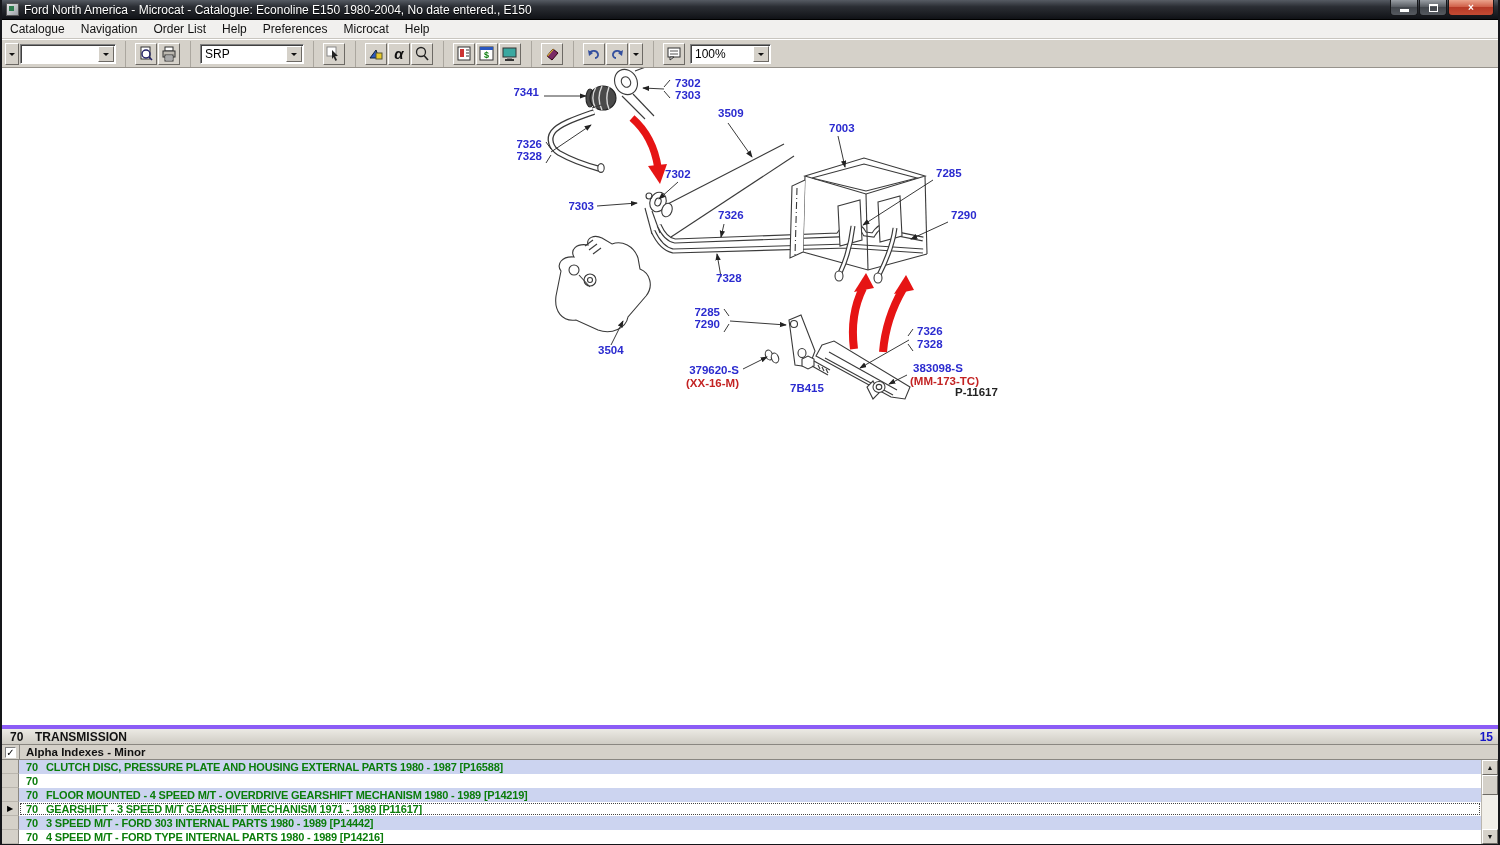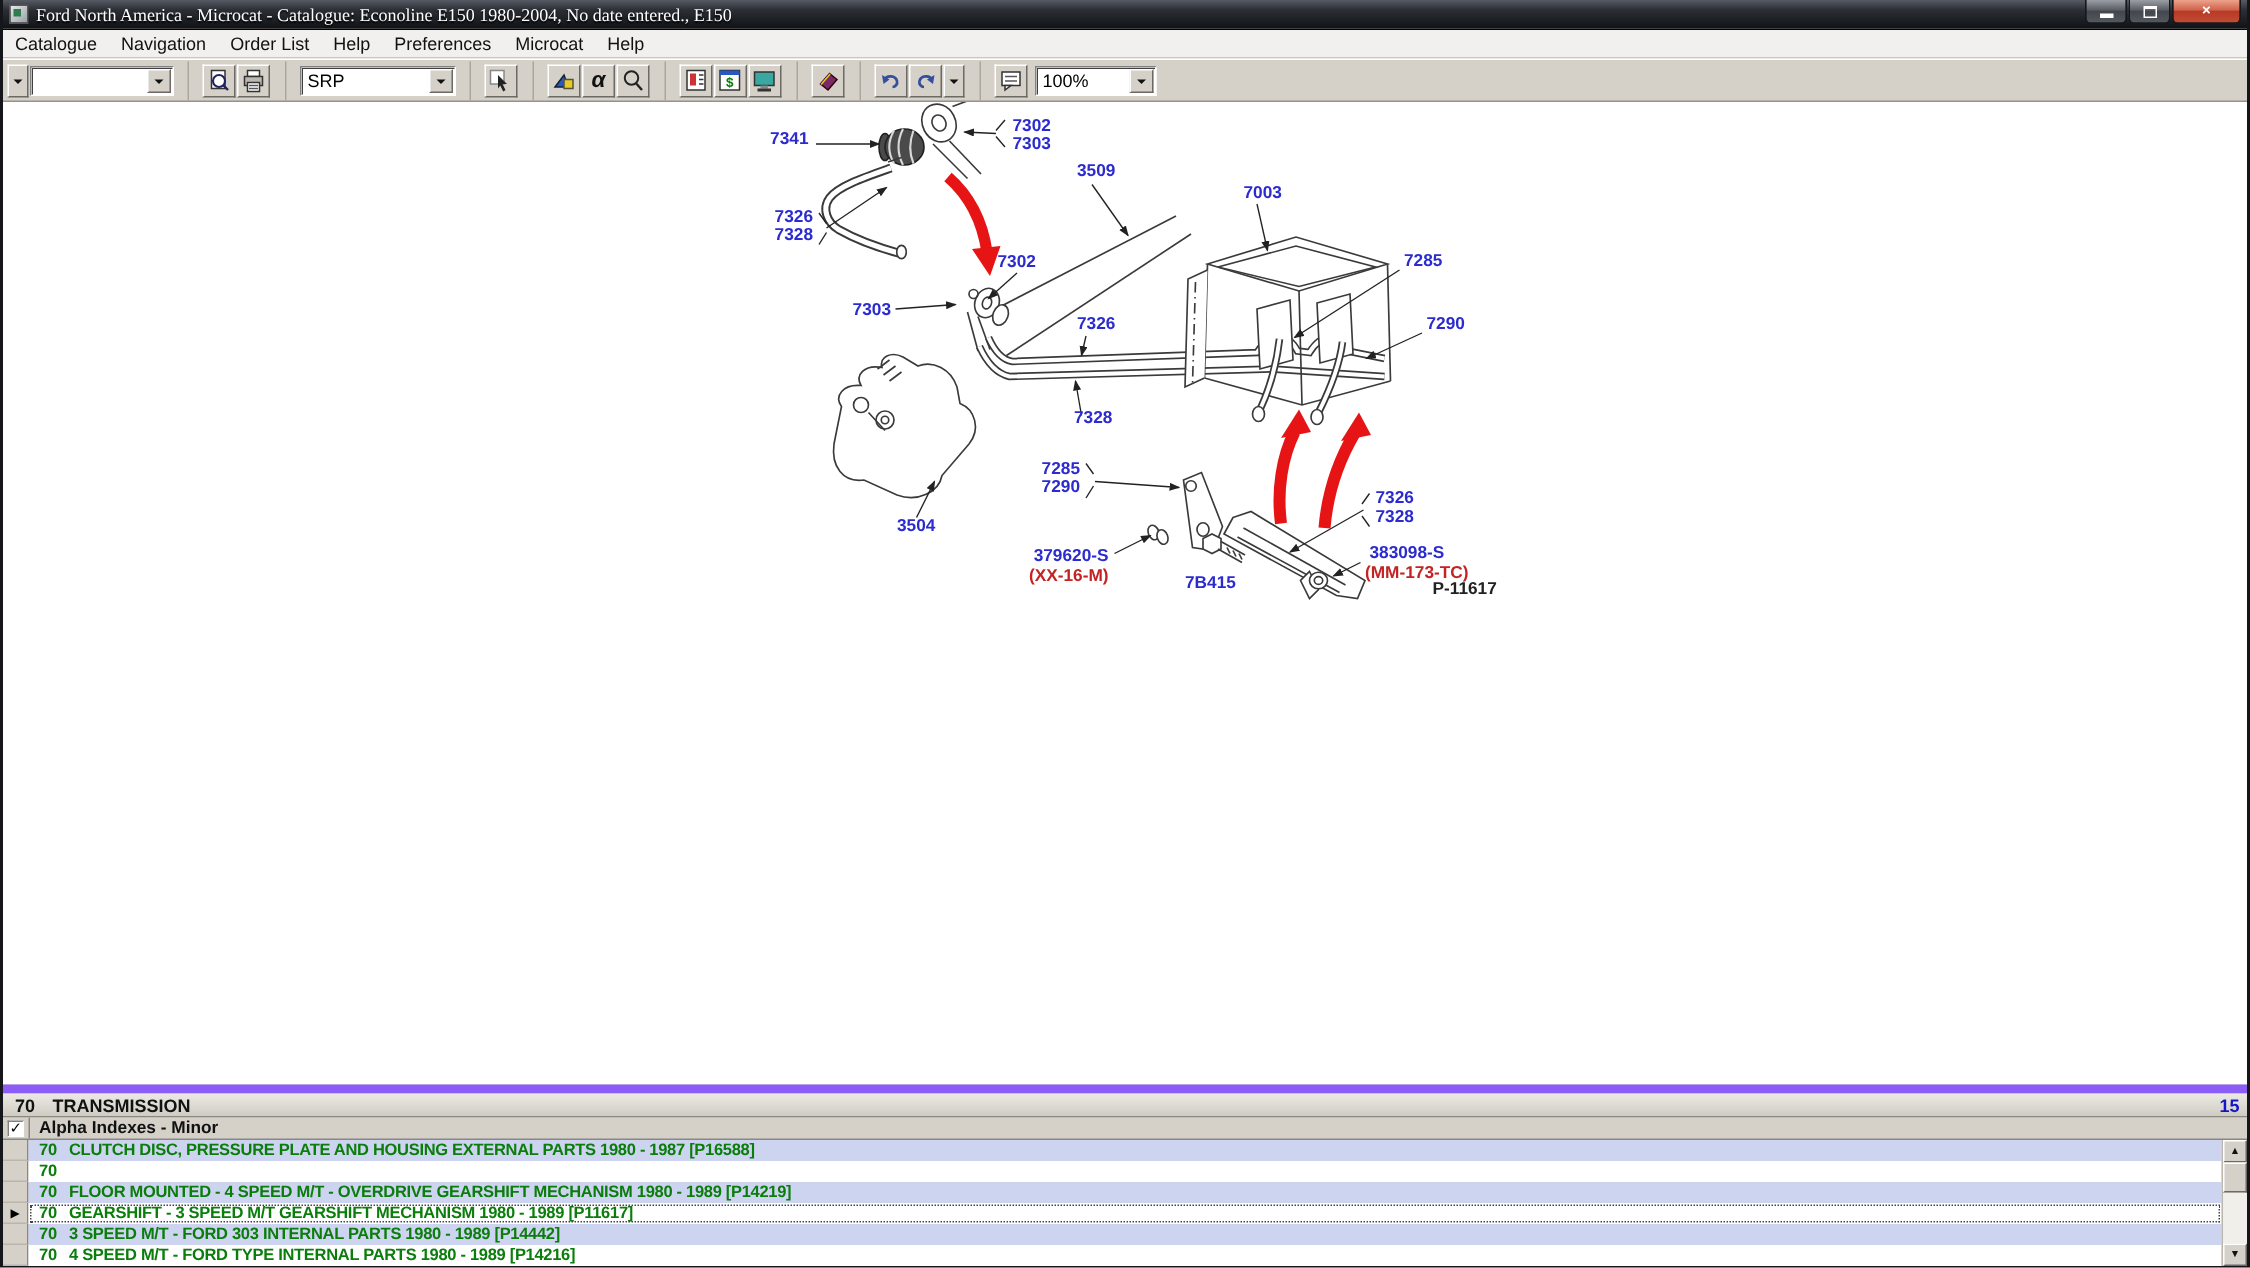--- a/index.html
+++ b/index.html
@@ -9,21 +9,21 @@
     background:#fff; border-left:2px solid #15161a; border-right:2px solid #15161a; }
 
   
   .titlebar { height:20px; flex:0 0 20px; display:flex; align-items:center;
     background:linear-gradient(180deg,#565b63 0%,#2b2e34 35%,#101216 100%);
     border-bottom:1px solid #000; position:relative; }
   .app-icon { width:13px; height:13px; margin:0 5px 0 4px;
     background:linear-gradient(135deg,#e8e8e8,#9aa0a6); border:1px solid #555; position:relative; }
   .app-icon i { position:absolute; left:2px; top:2px; width:5px; height:5px; background:#2e7d4f; display:block; }
   .title-text { color:#fff; font-size:12px; line-height:20px; white-space:nowrap;
-    text-shadow:0 1px 1px #000;font-family:Liberation Serif, serif; }
+    text-shadow:0 1px 1px #000; }
   .winbtns { position:absolute; right:4px; top:0; display:flex; }
   .winbtn { height:16px; border:1px solid #17181b; border-top:none;
     border-radius:0 0 4px 4px; display:flex; align-items:center; justify-content:center;
     color:#fff; font-size:10px; font-weight:bold; margin-left:1px;
     background:linear-gradient(180deg,#9a9fa5,#595d63 45%,#43474d 50%,#55595f); }
   .winbtn.min,.winbtn.max { width:28px; }
   .winbtn.close { width:46px; background:linear-gradient(180deg,#eba38c,#d0614a 45%,#b73a27 50%,#c24b33); }
   .glyph-min { width:9px; height:3px; background:#fff; display:block; margin-top:6px; }
   .glyph-max { width:9px; height:8px; border:1px solid #fff; border-top:2px solid #fff; display:block; }
 
@@ -50,21 +50,21 @@
     align-items:center; justify-content:center; }
   .alpha-glyph { font-size:15px; font-weight:bold; font-style:italic; color:#111; line-height:1; }
 
   
   .content { flex:1 1 auto; background:#fff; position:relative; overflow:hidden; }
   .content svg { display:block; }
   text.lbl { font-family:"Liberation Sans","DejaVu Sans",sans-serif; font-size:11.5px; font-weight:bold; }
   text.lbl.blue { fill:#2b2bcf; } text.lbl.red { fill:#c32323; } text.lbl.black { fill:#222; }
 
   
-  .bottom-panel { flex:0 0 117px; border-top:6px solid #8b5cf6; background:#d5d1c9;
+  .bottom-panel { flex:0 0 117px; border-top:4px solid #8b5cf6; background:#d5d1c9;
     display:flex; flex-direction:column; border-bottom:1px solid #15161a;margin-top:36px; }
   .bp-header { height:16px; flex:0 0 16px; background:linear-gradient(180deg,#eceae4,#cfccc4);
     border-bottom:1px solid #8a8781; display:flex; align-items:center; font-size:12px;
     font-weight:bold; color:#111; }
   .bp-header .sec-code { margin:0 0 0 8px; width:25px; }
   .bp-count { margin-left:auto; margin-right:5px; color:#1515c8; }
   .bp-filter { height:15px; flex:0 0 15px; background:#d5d1c9; border-bottom:1px solid #8a8781;
     display:flex; align-items:center; font-size:11.5px; font-weight:bold; color:#111; }
   .cbx-cell { width:18px; flex:0 0 18px; height:100%; border-right:1px solid #8a8781;
     display:flex; align-items:center; justify-content:center; }
@@ -464,21 +464,21 @@
       <span class="rtxt">FLOOR MOUNTED - 4 SPEED M/T - OVERDRIVE GEARSHIFT MECHANISM 1980 - 1989 [P14219]</span>
     </div>
   </div>
 
   <div class="lrow selected">
     <div class="gutter">
       <span class="sel-arrow">▶</span>
     </div>
     <div class="cell">
       <span class="rcode">70</span>
-      <span class="rtxt">GEARSHIFT - 3 SPEED M/T GEARSHIFT MECHANISM 1980 - 1989 [P11617]</span>
+      <span class="rtxt">GEARSHIFT - 3 SPEED M/T GEARSHIFT MECHANISM 1971 - 1989 [P11617]</span>
     </div>
   </div>
 
   <div class="lrow">
     <div class="gutter">
       <span class="sel-arrow">▶</span>
     </div>
     <div class="cell">
       <span class="rcode">70</span>
       <span class="rtxt">3 SPEED M/T - FORD 303 INTERNAL PARTS 1980 - 1989 [P14442]</span>

